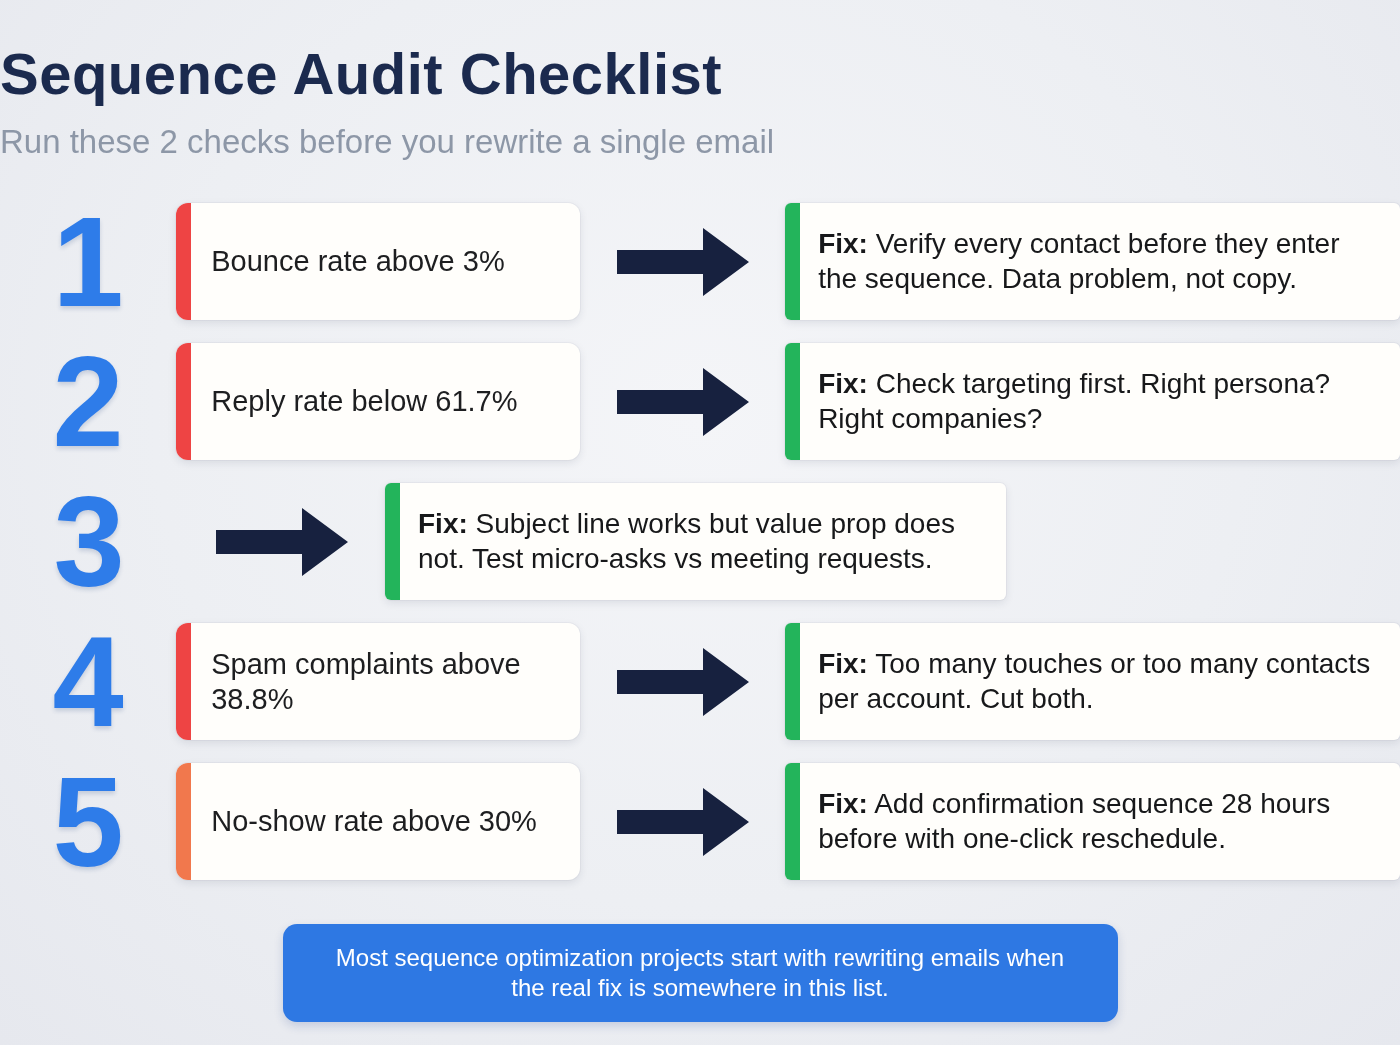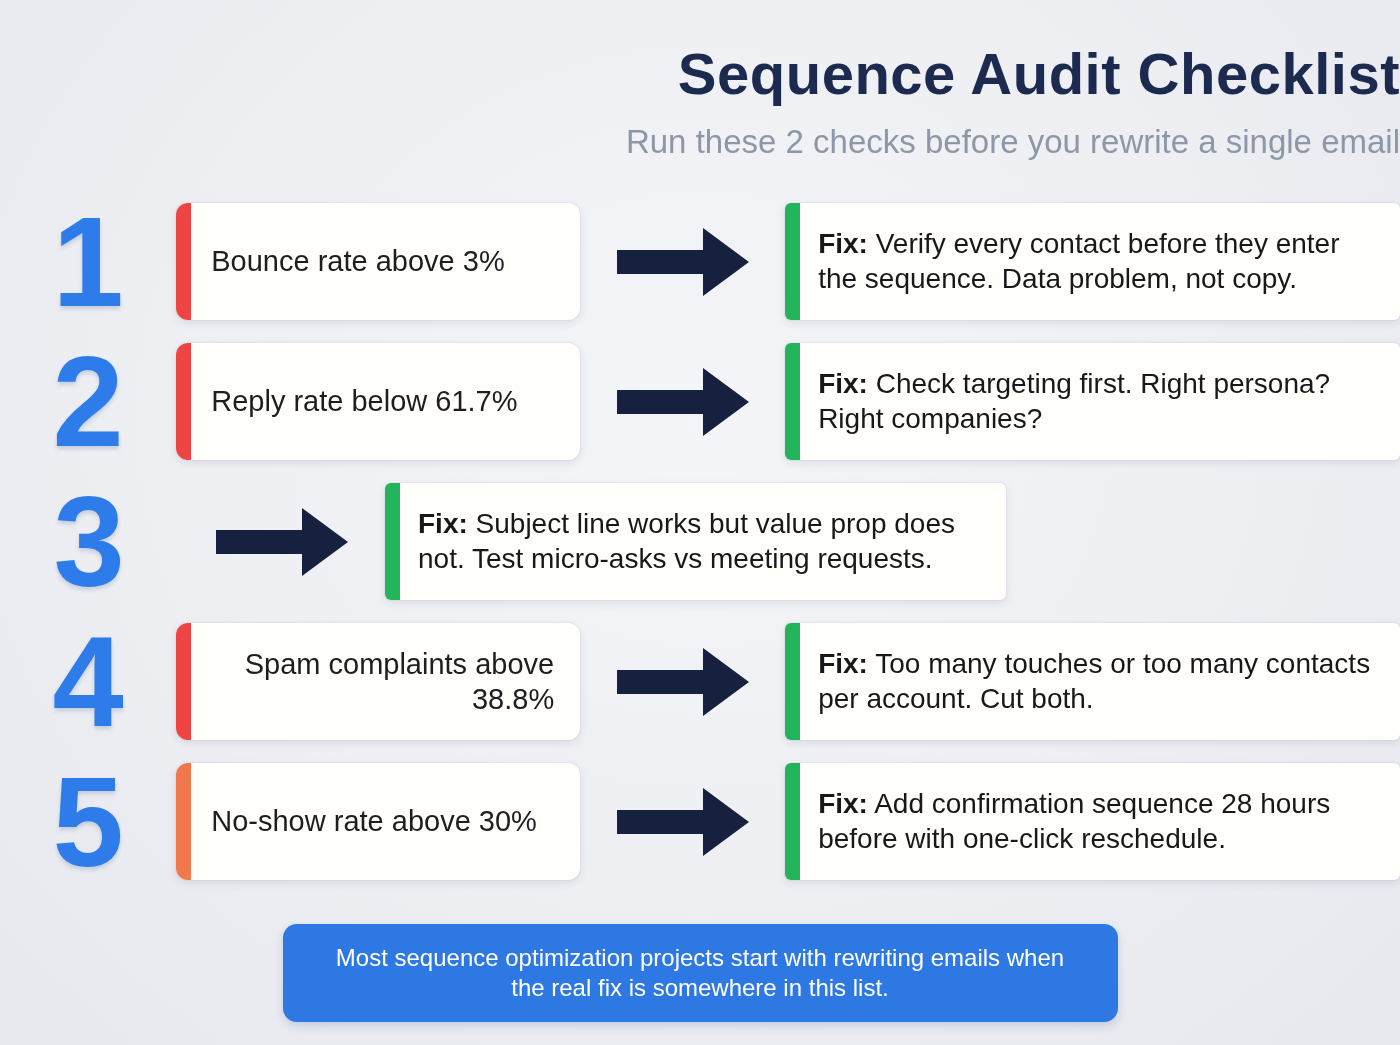--- a/index.html
+++ b/index.html
@@ -8,21 +8,21 @@
     font-family: "Liberation Sans", sans-serif;
   }
   .canvas {
     position: relative;
     width: 1400px;
     height: 1045px;
     background: radial-gradient(ellipse at 50% 40%, #f4f5f8 0%, #edeff3 55%, #e6e8ee 100%);
     overflow: hidden;
     box-sizing: border-box;
   }
-  .header { text-align: right; padding-top: 40px; }
+  .header { text-align: left; padding-top: 40px; }
   .title {
     margin: 0;
     font-size: 58px;
     font-weight: bold;
     letter-spacing: 0.5px;
     color: var(--title-navy, #1b2a4e);
   }
   .subtitle {
     margin: 16px 0 0 0;
     font-size: 33px;
@@ -62,21 +62,20 @@
     width: 15px;
   }
   .accent.green { background: var(--green-accent, #23b45b); }
   .check-card { width: 408px; }
   .check-text {
     display: block;
     padding: 8px 26px 8px 35px;
     font-size: 29px;
     line-height: 1.2;
     color: #1d1e20;
-    text-align: right;
   }
   .arrow-cell {
     width: 207px;
     display: flex;
     align-items: center;
     justify-content: center;
   }
   .arrow-cell svg { display: block; }
   .arrow-shape { fill: var(--arrow-navy, #17213f); }
   .fix-card { width: 621px; border-radius: 6px; }

